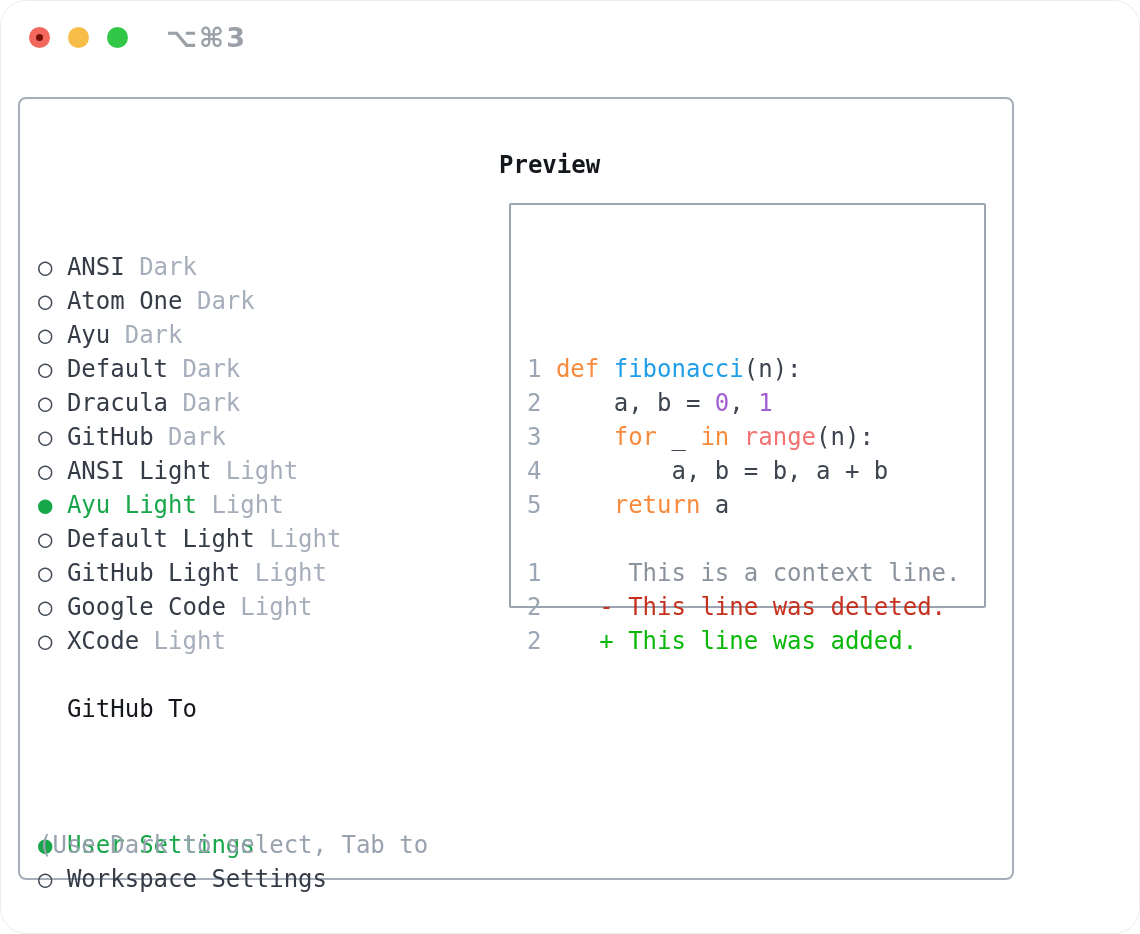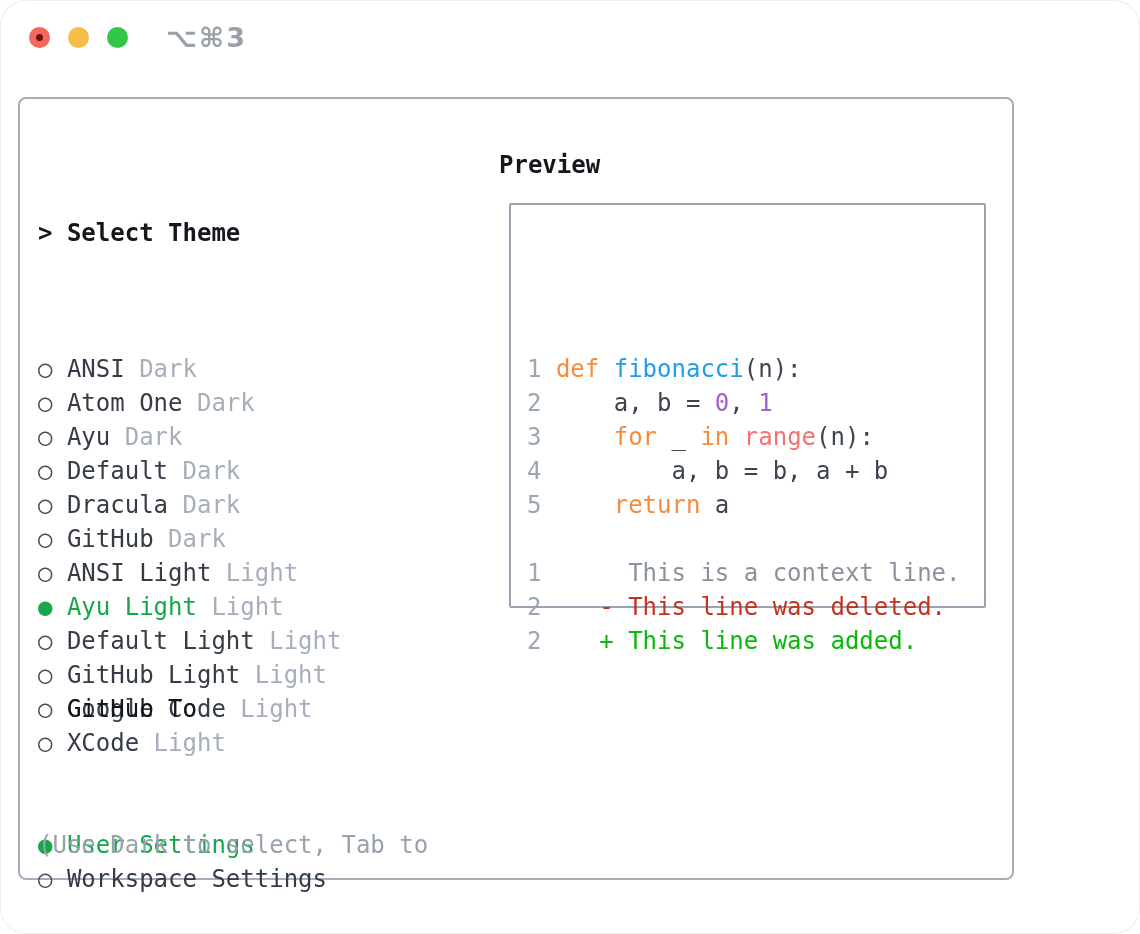--- a/index.html
+++ b/index.html
@@ -75,21 +75,20 @@
       <div class="light light-red"></div>
       <div class="light light-yellow"></div>
       <div class="light light-green"></div>
     </div>
     <div class="win-title">⌥⌘3</div>
   </div>
 
   <div class="panel"></div>
 
   <div id="theme-list" class="mono">
-    <div class="mrow list-header">&gt; Select Theme</div>
     
   <div class="mrow"><span style="color: rgb(69, 76, 87);">○ </span><span style="color: rgb(53, 60, 71);">ANSI</span><span style="color: rgb(166, 174, 188);"> Dark</span></div><div class="mrow"><span style="color: rgb(69, 76, 87);">○ </span><span style="color: rgb(53, 60, 71);">Atom One</span><span style="color: rgb(166, 174, 188);"> Dark</span></div><div class="mrow"><span style="color: rgb(69, 76, 87);">○ </span><span style="color: rgb(53, 60, 71);">Ayu</span><span style="color: rgb(166, 174, 188);"> Dark</span></div><div class="mrow"><span style="color: rgb(69, 76, 87);">○ </span><span style="color: rgb(53, 60, 71);">Default</span><span style="color: rgb(166, 174, 188);"> Dark</span></div><div class="mrow"><span style="color: rgb(69, 76, 87);">○ </span><span style="color: rgb(53, 60, 71);">Dracula</span><span style="color: rgb(166, 174, 188);"> Dark</span></div><div class="mrow"><span style="color: rgb(69, 76, 87);">○ </span><span style="color: rgb(53, 60, 71);">GitHub</span><span style="color: rgb(166, 174, 188);"> Dark</span></div><div class="mrow"><span style="color: rgb(69, 76, 87);">○ </span><span style="color: rgb(53, 60, 71);">ANSI Light</span><span style="color: rgb(166, 174, 188);"> Light</span></div><div class="mrow"><span style="color: rgb(23, 167, 74);">● </span><span style="color: rgb(23, 167, 74);">Ayu Light</span><span style="color: rgb(166, 174, 188);"> Light</span></div><div class="mrow"><span style="color: rgb(69, 76, 87);">○ </span><span style="color: rgb(53, 60, 71);">Default Light</span><span style="color: rgb(166, 174, 188);"> Light</span></div><div class="mrow"><span style="color: rgb(69, 76, 87);">○ </span><span style="color: rgb(53, 60, 71);">GitHub Light</span><span style="color: rgb(166, 174, 188);"> Light</span></div><div class="mrow"><span style="color: rgb(69, 76, 87);">○ </span><span style="color: rgb(53, 60, 71);">Google Code</span><span style="color: rgb(166, 174, 188);"> Light</span></div><div class="mrow"><span style="color: rgb(69, 76, 87);">○ </span><span style="color: rgb(53, 60, 71);">XCode</span><span style="color: rgb(166, 174, 188);"> Light</span></div></div>
 
   <div id="apply-to" class="mono">
     <div class="mrow apply-header">GitHub To</div>
     
   <div class="mrow"><span style="color: rgb(23, 167, 74);">● </span><span style="color: rgb(23, 167, 74);">User Settings</span></div><div class="mrow"><span style="color: rgb(69, 76, 87);">○ </span><span style="color: rgb(53, 60, 71);">Workspace Settings</span></div></div>
 
   <div id="hint" class="mono">
     <div class="mrow">(Use Dark to select, Tab to</div>

